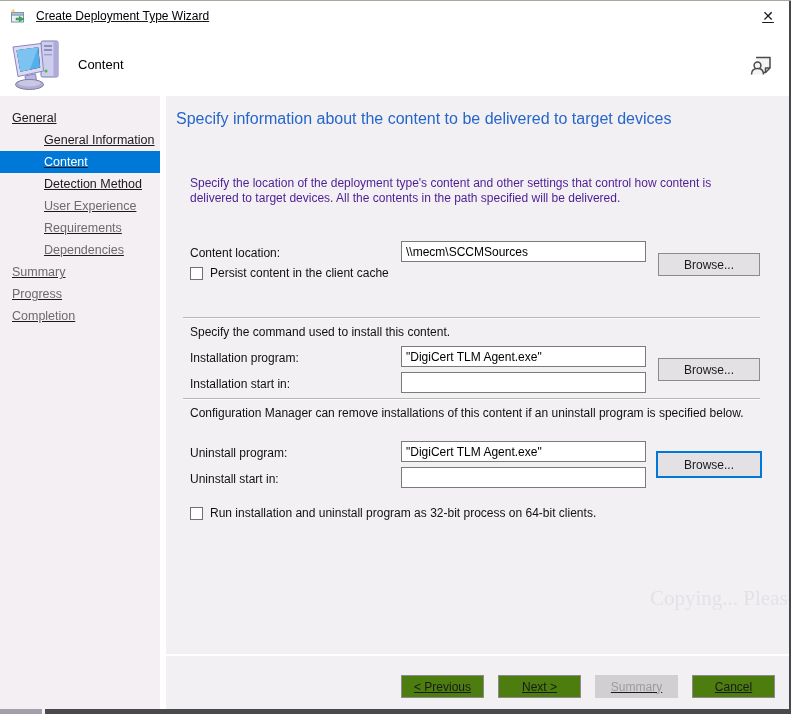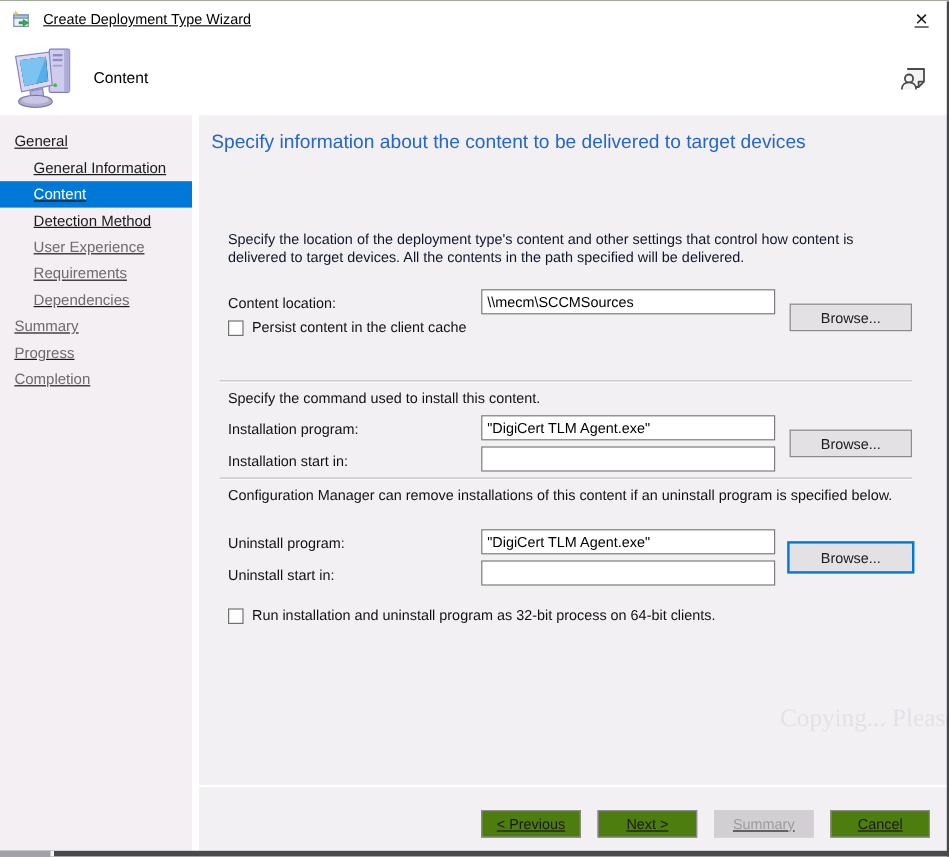--- a/index.html
+++ b/index.html
@@ -36,32 +36,32 @@
   .header .step-title { position: absolute; left: 78px; top: 26px; font-size: 13px; color: #000; }
   .header .feedback-icon { position: absolute; right: 16px; top: 20px; width: 27px; height: 27px; cursor: pointer; }
   
   .body { display: flex; height: 614px; background: #f3f0f3; }
   .sidebar {
     width: 160px; flex: 0 0 160px; background: #f3eff2;
     padding-top: 11px; font-size: 12.5px;
   }
   .v-divider { width: 6px; flex: 0 0 6px; background: #ffffff; }
   .nav-item { height: 22px; line-height: 22px; padding-left: 12px; color: #1b1b1b; white-space: nowrap; }
-  .nav-item.indent { padding-left: 28px; }
+  .nav-item.indent { padding-left: 44px; }
   .nav-item.disabled { color: #6e6a6e; }
   .nav-item.selected { background: #0078d7; color: #ffffff; cursor: default; }
   .nav-item.clickable { cursor: pointer; }
   
   .main { flex: 1 1 auto; display: flex; flex-direction: column; background: #f3f0f3; }
   .content { position: relative; height: 558px; }
   .page-heading {
     position: absolute; left: 10px; top: 14px;
     font-size: 16px; color: #2566cb; white-space: nowrap;
   }
-  .intro-text { position: absolute; left: 24px; top: 96px; width: 560px; line-height: 15px; color: #0f172a; }
+  .intro-text { position: absolute; left: 24px; top: 80px; width: 560px; line-height: 15px; color: #4c1d95; }
   .sec-text { position: absolute; left: 24px; color: #111; white-space: nowrap; }
   .field-label { position: absolute; left: 24px; color: #111; white-space: nowrap; }
   .text-input {
     position: absolute; left: 219px; width: 245px; height: 21px;
     border: 1px solid #7a7a7a; background: #ffffff;
     font-family: "Liberation Sans", sans-serif; font-size: 12px; color: #000;
     padding: 0 4px; outline: none; margin-left: 16px;
   }
   .browse-btn {
     position: absolute; left: 492px; width: 102px; height: 23px;

